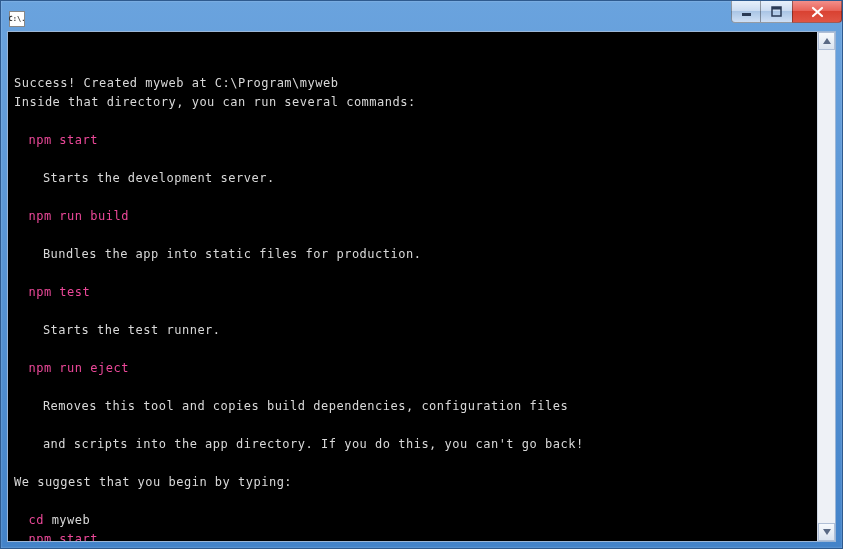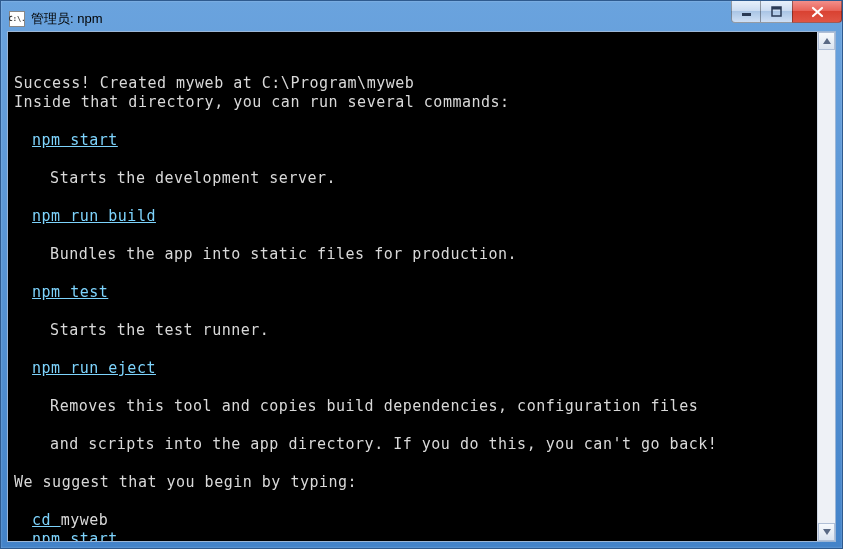--- a/index.html
+++ b/index.html
@@ -79,21 +79,21 @@
       position: relative;
     }
     .terminal {
       position: absolute;
       top: 0; left: 0;
       right: 18px;
       bottom: 0;
       background: #000;
       color: #d9d9d9;
       font-family: "NSimSun", "Consolas", "SimSun", monospace;
-      font-size: 15px;
+      font-size: 12px;
       line-height: 19px;
       padding: 4px 6px;
       letter-spacing: 0.5px;
       overflow: hidden;
       white-space: pre;
     }
     .scrollbar {
       position: absolute;
       top: 0; right: 0;
       width: 18px;
@@ -108,32 +108,31 @@
       border: 1px solid #b0bfd6;
       display: flex;
       align-items: center;
       justify-content: center;
       color: #5a6a85;
       font-size: 9px;
       position: absolute;
     }
     .scroll-btn.up { top: 0; }
     .scroll-btn.down { bottom: 0; }
-    .cyan { color: #7dd3fc; text-decoration: underline; }
+    .cyan { color: #ec4899; }
     .line { display: block; }
     .indent1 { padding-left: 2ch; }
     .indent2 { padding-left: 4ch; margin-top: 19px; }
   </style>
 </head>
 <body>
 
 <div class="window">
   <div class="titlebar">
     <span class="title-icon">C:\.</span>
-    <span class="title-text">管理员: npm</span>
     <div class="win-buttons">
       <div class="win-btn minimize">
         <svg width="11" height="11" viewBox="0 0 11 11">
             <rect x="1" y="7" width="9" height="3" fill="#2a3a55"></rect>
           </svg>
       </div>
       <div class="win-btn maximize">
         <svg width="11" height="11" viewBox="0 0 11 11">
             <rect x="1" y="1" width="9" height="9" fill="none" stroke="#2a3a55" stroke-width="1.5"></rect>
             <rect x="1" y="1" width="9" height="2.5" fill="#2a3a55"></rect>

